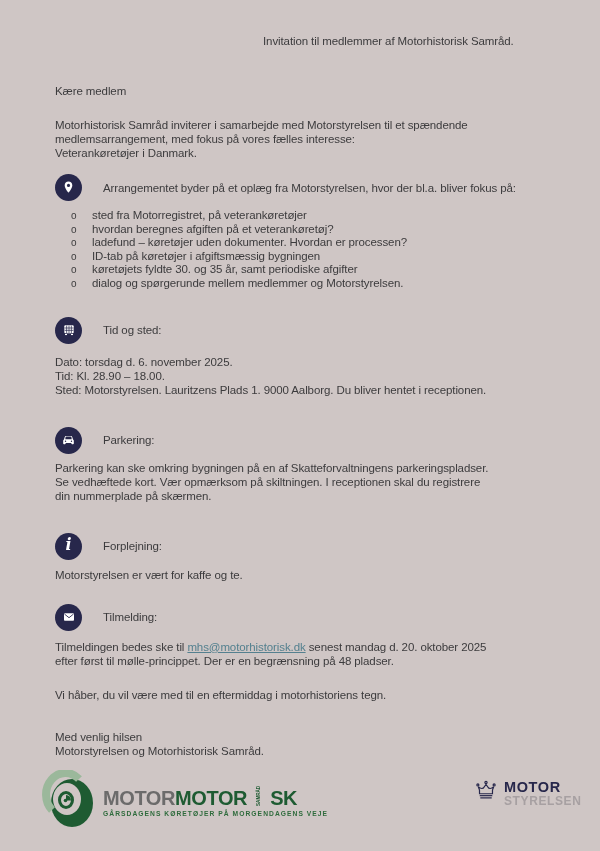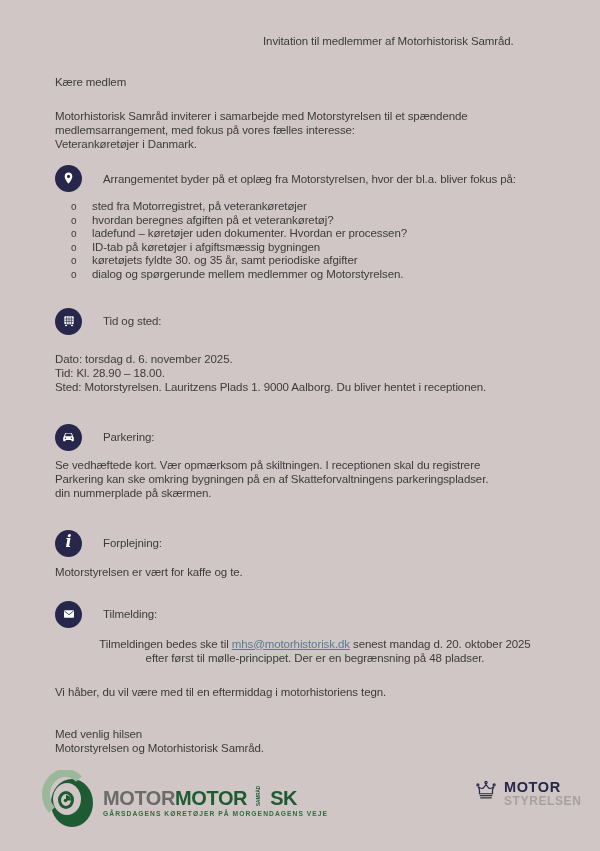--- a/index.html
+++ b/index.html
@@ -11,41 +11,41 @@
     background: #cfc6c5;
     font-family: "Liberation Sans", "DejaVu Sans", sans-serif;
     font-size: 11.5px;
     letter-spacing: -0.1px;
     color: #3c3b3d;
     overflow: hidden;
     padding: 34px 25px 0 55px;
   }
   .line { line-height: 14px; white-space: nowrap; }
   .title { margin-left: 208px; }
-  .greeting { margin-top: 27px; }
+  .greeting { margin-top: 36px; }
   .intro { margin-top: 20px; }
   .icon-row { display: flex; align-items: center; gap: 21px; }
   .icon-row .label { white-space: nowrap; }
   .circle-icon {
     width: 27px; height: 27px; border-radius: 50%;
     background: #27274b; flex: 0 0 27px;
     display: flex; align-items: center; justify-content: center;
   }
   .row-agenda { margin-top: 14px; }
   .bullets { margin-top: 8px; }
   .bullet { display: flex; line-height: 13.6px; }
   .bullet .marker { width: 21px; margin-left: 16px; font-size: 10px; }
   .row-time { margin-top: 26px; }
-  .time-lines { margin-top: 17px; }
+  .time-lines { margin-top: 11px; }
   .row-parking { margin-top: 30px; }
   .parking-lines { margin-top: 7px; }
   .row-catering { margin-top: 30px; }
   .catering-line { margin-top: 8px; }
   .row-reg { margin-top: 22px; }
-  .reg-lines { margin-top: 9px; text-align: center; }
+  .reg-lines { margin-top: 9px; }
   .hope { margin-top: 20px; }
   .salutation { margin-top: 28px; }
   a.email { color: #54808f; text-decoration: underline; }
   .info-glyph {
     font-family: "DejaVu Serif", serif;
     font-style: italic; font-weight: bold;
     color: #ffffff; font-size: 16px; line-height: 1;
     margin-top: -2px;
   }
   
@@ -153,22 +153,22 @@
         <path d="M5.6 10.6l1-3.2c.3-1 1.2-1.7 2.2-1.7h6.4c1 0 1.9.7 2.2 1.7l1 3.2c.7.3 1.1 1 1.1 1.7v4c0 .6-.5 1.1-1.1 1.1h-1.3c-.6 0-1.1-.5-1.1-1.1v-.7H8v.7c0 .6-.5 1.1-1.1 1.1H5.6c-.6 0-1.1-.5-1.1-1.1v-4c0-.7.4-1.4 1.1-1.7z" fill="#ffffff"></path>
         <path d="M7.3 10.2c.2-1 .5-2.3.7-2.9.2-.5.6-.8 1.1-.8h5.8c.5 0 .9.3 1.1.8.2.6.5 1.9.7 2.9z" fill="#27274b"></path>
         <circle cx="7.8" cy="13" r="1" fill="#27274b"></circle>
         <circle cx="16.2" cy="13" r="1" fill="#27274b"></circle>
       </svg>
     </span>
     <span class="label">Parkering:</span>
   </div>
 
   <div class="parking-lines">
+    <div class="line">Parkering kan ske omkring bygningen på en af Skatteforvaltningens parkeringspladser.</div>
     <div class="line">Se vedhæftede kort. Vær opmærksom på skiltningen. I receptionen skal du registrere</div>
-    <div class="line">Parkering kan ske omkring bygningen på en af Skatteforvaltningens parkeringspladser.</div>
     <div class="line">din nummerplade på skærmen.</div>
   </div>
 
   <div class="icon-row row-catering">
     <span class="circle-icon">
       <span class="info-glyph">i</span>
     </span>
     <span class="label">Forplejning:</span>
   </div>
 

